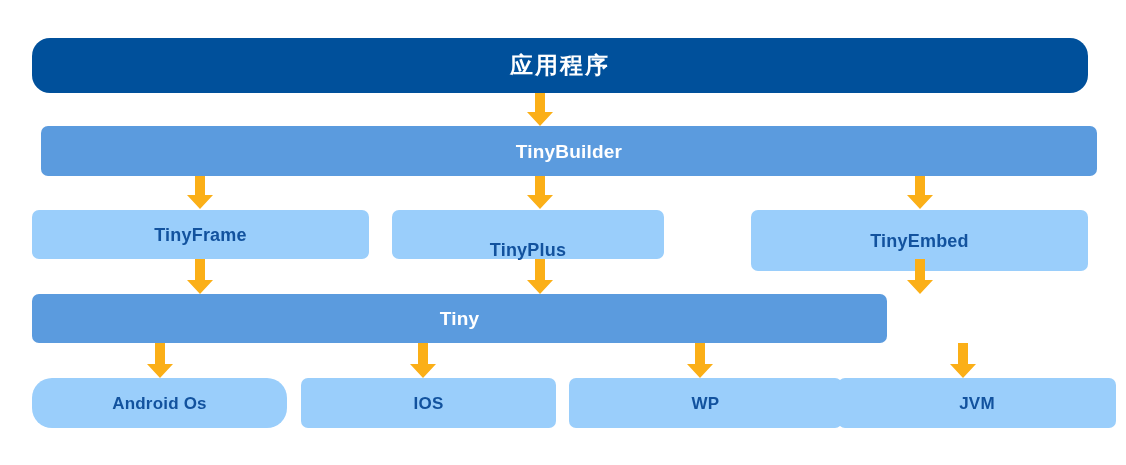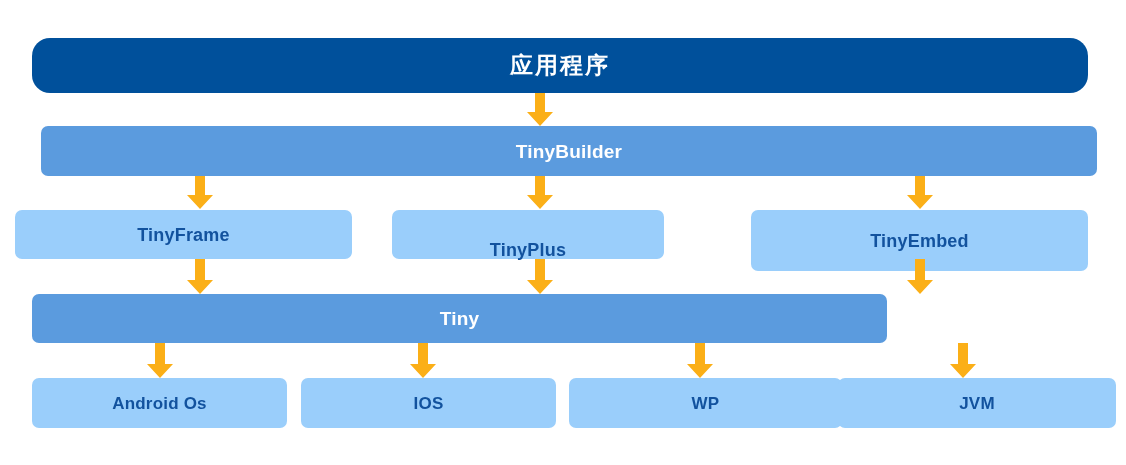--- a/index.html
+++ b/index.html
@@ -93,21 +93,21 @@
   <svg class="arrow" style="left:186px; top:176px;" width="28" height="34" viewBox="0 0 28 34">
     <path d="M9 0 H19 V19 H27 L14 33 L1 19 H9 Z" fill="#FBAF17"></path>
   </svg>
   <svg class="arrow" style="left:526px; top:176px;" width="28" height="34" viewBox="0 0 28 34">
     <path d="M9 0 H19 V19 H27 L14 33 L1 19 H9 Z" fill="#FBAF17"></path>
   </svg>
   <svg class="arrow" style="left:906px; top:176px;" width="28" height="34" viewBox="0 0 28 34">
     <path d="M9 0 H19 V19 H27 L14 33 L1 19 H9 Z" fill="#FBAF17"></path>
   </svg>
 
-  <div class="node tier-leaf" style="left:15px; top:210px; width:337px; height:49px;">
+  <div class="node tier-leaf" style="left:32px; top:210px; width:337px; height:49px;">
     <span class="label">TinyFrame</span>
   </div>
 
   <div class="node tier-leaf" style="left:392px; top:210px; width:272px; height:49px;align-items:flex-end;">
     <span class="label">TinyPlus</span>
   </div>
 
   <div class="node tier-leaf" style="left:751px; top:210px; width:337px; height:61px;">
     <span class="label">TinyEmbed</span>
   </div>
@@ -132,21 +132,21 @@
   <svg class="arrow" style="left:409px; top:343px;" width="28" height="36" viewBox="0 0 28 36">
     <path d="M9 0 H19 V21 H27 L14 35 L1 21 H9 Z" fill="#FBAF17"></path>
   </svg>
   <svg class="arrow" style="left:686px; top:343px;" width="28" height="36" viewBox="0 0 28 36">
     <path d="M9 0 H19 V21 H27 L14 35 L1 21 H9 Z" fill="#FBAF17"></path>
   </svg>
   <svg class="arrow" style="left:949px; top:343px;" width="28" height="36" viewBox="0 0 28 36">
     <path d="M9 0 H19 V21 H27 L14 35 L1 21 H9 Z" fill="#FBAF17"></path>
   </svg>
 
-  <div class="node tier-platform" style="left:32px; top:378px; width:255px; height:50px;">
+  <div class="node tier-platform" style="left:32px; top:378px; width:255px; height:50px;border-radius:20px;">
     <span class="label">Android Os</span>
   </div>
 
   <div class="node tier-platform" style="left:301px; top:378px; width:255px; height:50px;align-items:center;">
     <span class="label">IOS</span>
   </div>
 
   <div class="node tier-platform" style="left:569px; top:378px; width:273px; height:50px;">
     <span class="label">WP</span>
   </div>

